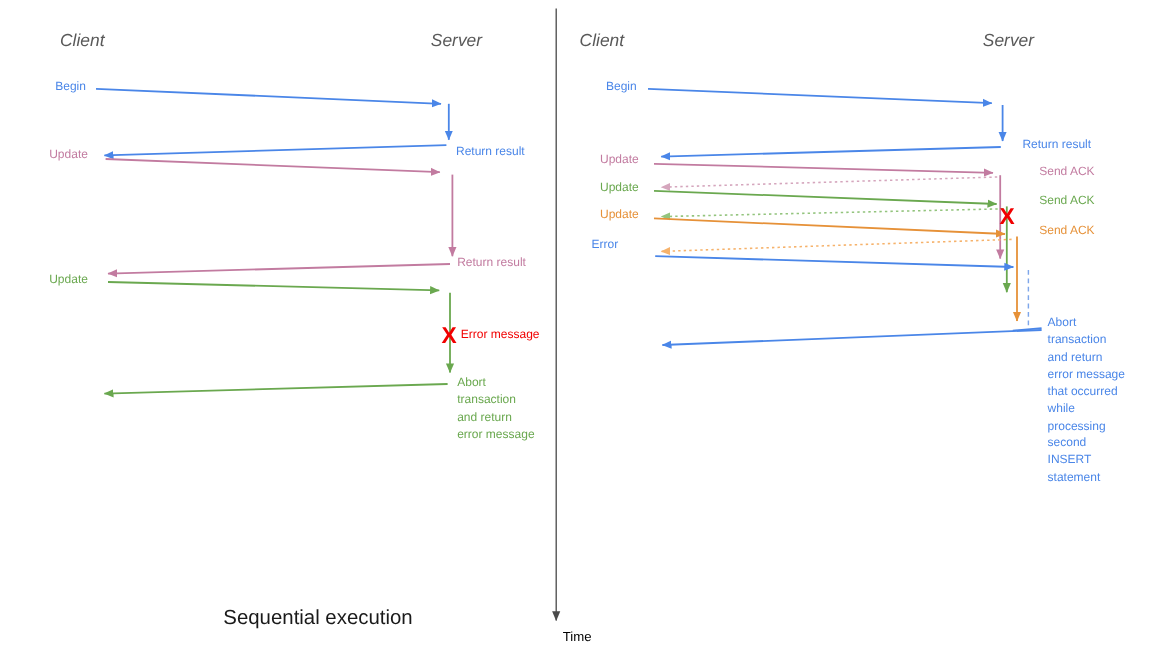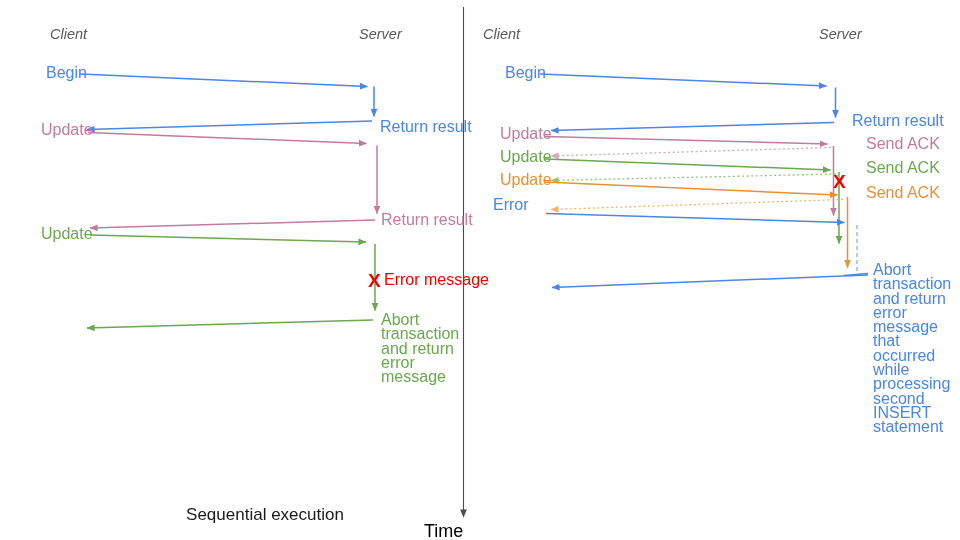--- a/index.html
+++ b/index.html
@@ -2,21 +2,21 @@
 <html><head>
 <meta charset="utf-8">
 <style>
   html,body{margin:0;padding:0;background:#ffffff;}
   #canvas{
     position:relative;width:960px;height:540px;background:#ffffff;overflow:hidden;
     font-family:"Liberation Sans",sans-serif;
     border-radius:29px;
   }
   #arrows{position:absolute;left:0;top:0;}
-  .lbl{position:absolute;font-size:16px;line-height:13px;white-space:nowrap;}
+  .lbl{position:absolute;font-size:10px;line-height:13px;white-space:nowrap;}
   .hdr{position:absolute;font-size:14.5px;font-style:italic;color:#595959;white-space:nowrap;}
   .title{position:absolute;font-size:17px;color:#1a1a1a;white-space:nowrap;transform:translateX(-50%);margin-left:20px;}
   .multiline{white-space:pre-line;line-height:14.3px;width:90px;}
   .xmark{position:absolute;font-size:19px;font-weight:800;color:#f10000;line-height:19px;}
   .c-blue{color:#4a86e8;}
   .c-pink{color:#c27ba0;}
   .c-green{color:#6aa84f;}
   .c-orange{color:#e69138;}
   .c-red{color:#f10000;}
   .c-black{color:#000000;}
@@ -97,21 +97,21 @@
   <div class="lbl c-pink" style="left:381px;top:213px;">Return result</div>
   <div class="lbl c-green" style="left:41px;top:227px;">Update</div>
   <div class="xmark" style="left:368px;top:271px;">X</div>
   <div class="lbl c-red" style="left:384px;top:273px;">Error message</div>
   <div class="lbl c-green multiline" style="left:381px;top:313px;">Abort
 transaction
 and return
 error message</div>
   <div class="title" style="left:245px;top:505px;">Sequential execution</div>
 
-  <div class="lbl c-black" style="left:424px;top:525px;font-size:18px;">Time</div>
+  <div class="lbl c-black" style="left:469px;top:525px;font-size:11px;">Time</div>
 
   <div class="hdr" style="left:483px;top:26px;">Client</div>
   <div class="hdr" style="left:819px;top:26px;">Server</div>
 
   <div class="lbl c-blue" style="left:505px;top:66px;">Begin</div>
   <div class="lbl c-blue" style="left:852px;top:114px;">Return result</div>
   <div class="lbl c-pink" style="left:500px;top:127px;">Update</div>
   <div class="lbl c-pink" style="left:866px;top:137px;">Send ACK</div>
   <div class="lbl c-green" style="left:500px;top:150px;">Update</div>
   <div class="lbl c-green" style="left:866px;top:161px;">Send ACK</div>

